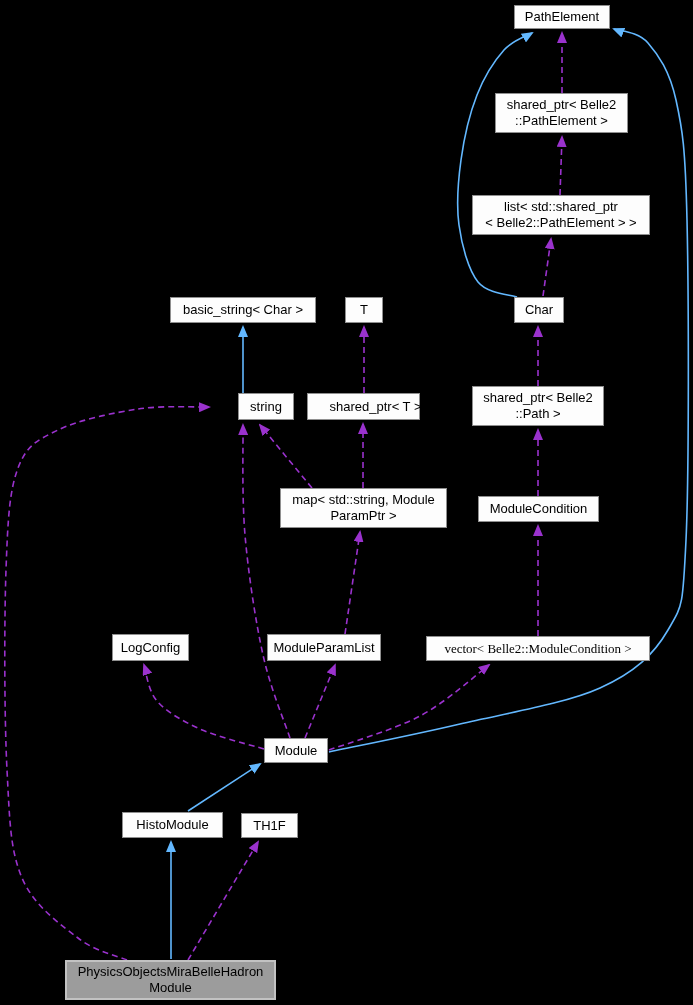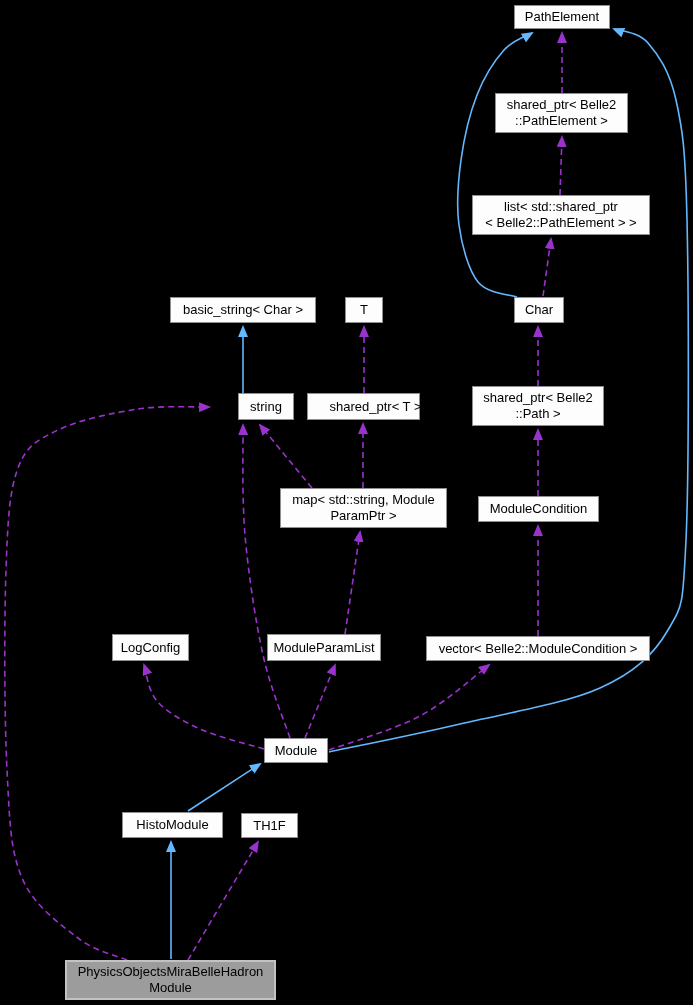--- a/index.html
+++ b/index.html
@@ -86,21 +86,21 @@
       </div>
       <div class="node" style="left: 478px; top: 496px; width: 121px; height: 26px;">
         <div class="lbl">ModuleCondition</div>
       </div>
       <div class="node" style="left: 112px; top: 634px; width: 77px; height: 27px;">
         <div class="lbl">LogConfig</div>
       </div>
       <div class="node" style="left: 267px; top: 634px; width: 114px; height: 27px;">
         <div class="lbl">ModuleParamList</div>
       </div>
-      <div class="node" style="left: 426px; top: 636px; width: 224px; height: 25px;">
+      <div class="node" style="left: 426px; top: 636px; width: 224px; height: 25px; font-family: Liberation Serif, serif;">
         <div class="lbl">vector&lt; Belle2::ModuleCondition &gt;</div>
       </div>
       <div class="node" style="left: 264px; top: 738px; width: 64px; height: 25px;">
         <div class="lbl">Module</div>
       </div>
       <div class="node" style="left: 122px; top: 812px; width: 101px; height: 26px;">
         <div class="lbl">HistoModule</div>
       </div>
       <div class="node" style="left: 241px; top: 813px; width: 57px; height: 25px;">
         <div class="lbl">TH1F</div>

